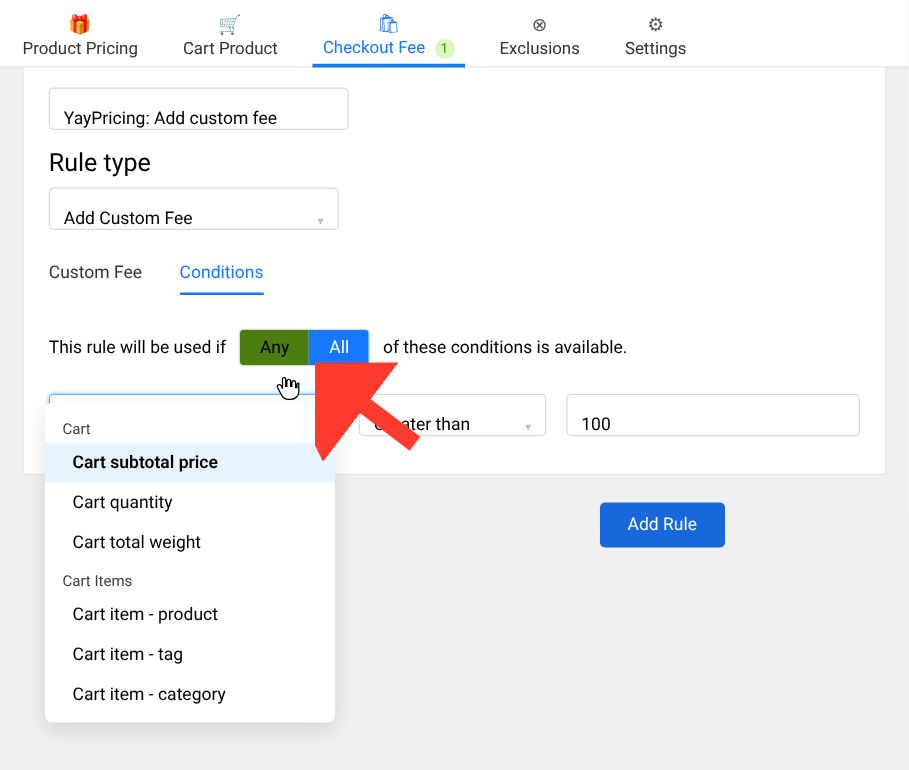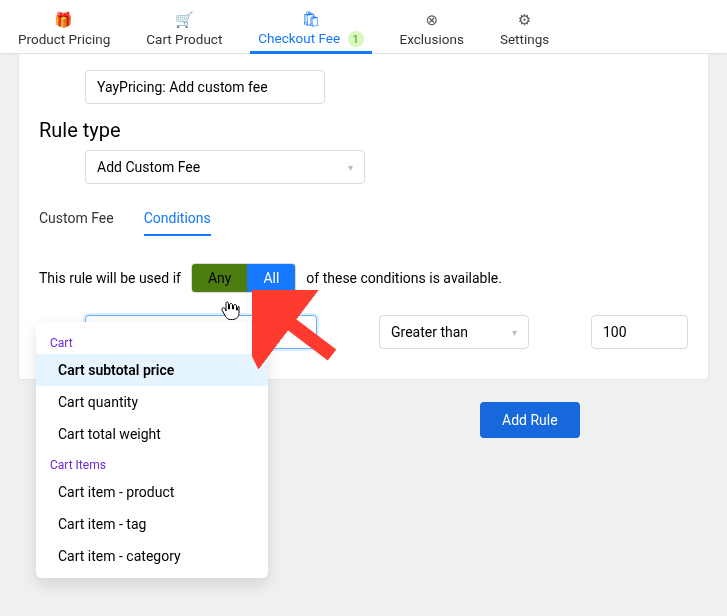--- a/index.html
+++ b/index.html
@@ -5,37 +5,37 @@
   * { box-sizing: border-box; margin: 0; padding: 0; font-family: -apple-system, BlinkMacSystemFont, "Segoe UI", Roboto, Arial, sans-serif; }
   body { background: #f0f0f1; width: 727px; height: 616px; overflow: hidden; position: relative; }
   .topnav { background: #fff; display: flex; border-bottom: 1px solid #e0e0e0; height: 54px; box-shadow: 0 1px 2px rgba(0,0,0,0.03); }
   .topnav-item { display:flex; flex-direction:column; align-items:center; justify-content:center; padding: 6px 18px 0; font-size: 13.5px; color:#333; position:relative; cursor:pointer; }
   .topnav-item .ico { font-size:15px; color:#555; line-height:1; margin-bottom:3px; }
   .topnav-item.active { color:#1677ff; }
   .topnav-item.active .ico { color:#1677ff; }
   .topnav-item.active::after { content:""; position:absolute; bottom:-1px; left:10px; right:10px; height:3px; background:#1677ff; }
   .badge { display:inline-flex; align-items:center; justify-content:center; background:#d9f7be; color:#389e0d; font-size:11px; width:16px; height:16px; border-radius:50%; margin-left:4px; vertical-align:middle; }
   .card { background:#fff; margin:0 18px; border:1px solid #e5e5e5; border-top:none; border-radius:0 0 3px 3px; padding:16px 20px 30px; }
-  .ant-input, .ant-select { height:34px; border:1px solid #d9d9d9; border-radius:4px; font-size:14px; color:#000; padding:0 11px; display:flex; align-items:center; background:#fff;margin-left:46px; }
+  .ant-input, .ant-select { height:34px; border:1px solid #d9d9d9; border-radius:4px; font-size:14px; color:#000; padding:0 11px; display:flex; align-items:flex-end; background:#fff; }
   .ant-select { justify-content:space-between; cursor:pointer; }
   .ant-select .placeholder { color:#bfbfbf; }
   .ant-select .arrow { color:#bfbfbf; font-size:10px; }
   .label { font-size:20px; color:#000; margin: 14px 0 8px; }
   .subtabs { display:flex; gap:30px; margin-top:26px; border-bottom:1px solid transparent; }
   .subtab { font-size:14px; color:#333; padding-bottom:10px; cursor:pointer; position:relative; }
   .subtab.active { color:#1677ff; }
   .subtab.active::after { content:""; position:absolute; left:0; right:0; bottom:0; height:2px; background:#1677ff; }
   .cond-row { display:flex; align-items:center; gap:10px; margin-top:26px; font-size:14px; color:#000; }
   .seg { display:flex; border:1px solid #d9d9d9; border-radius:4px; overflow:hidden; }
   .seg button { border:none; background:#4d7c0f; padding:6px 16px; font-size:14px; cursor:pointer; color:#000; }
   .seg button.active { background:#1677ff; color:#fff; }
   .filters { display:flex; gap:16px; margin-top:22px; }
   .sel-focus { border-color:#69b1ff; box-shadow:0 0 0 2px rgba(5,145,255,.15); }
   .dropdown { position:absolute; left:36px; top:322px; width:232px; background:#fff; border-radius:6px; box-shadow:0 6px 16px rgba(0,0,0,.12); padding:6px 0; z-index:20; }
-  .dropdown .group { font-size:12px; color:#6d28d9; padding:8px 14px 4px; }
+  .dropdown .group { font-size:12px; color:#404040; padding:8px 14px 4px; }
   .dropdown .opt { font-size:14px; color:#000; padding:8px 22px; cursor:pointer; }
   .dropdown .opt.selected { background:#e6f4ff; font-weight:600; }
   .addrule { position:absolute; left:480px; top:402px;text-decoration:underline; }
   .btn-primary { background:#1668dc; color:#fff; border:none; border-radius:4px; padding:10px 22px; font-size:14px; cursor:pointer; }
   .cursor-hand { position:absolute; left:220px; top:300px; font-size:16px; z-index:30; pointer-events:none; }
   .arrow-annot { position:absolute; left:252px; top:290px; z-index:25; pointer-events:none; }
 </style>
 </head>
 <body>
 
@@ -64,21 +64,21 @@
     <span>Settings</span>
   </div>
 </div>
 
 <div class="card">
   <div class="ant-input" style="width:240px">
     <span>YayPricing: Add custom fee</span>
   </div>
 
   <div class="label">Rule type</div>
-  <div class="ant-select" style="width:280px">
+  <div class="ant-select" style="width:232px">
     <span>Add Custom Fee</span>
     <span class="arrow">▾</span>
   </div>
 
   <div class="subtabs">
     <div class="subtab">Custom Fee</div>
     <div class="subtab active">Conditions</div>
   </div>
 
   <div class="cond-row">

